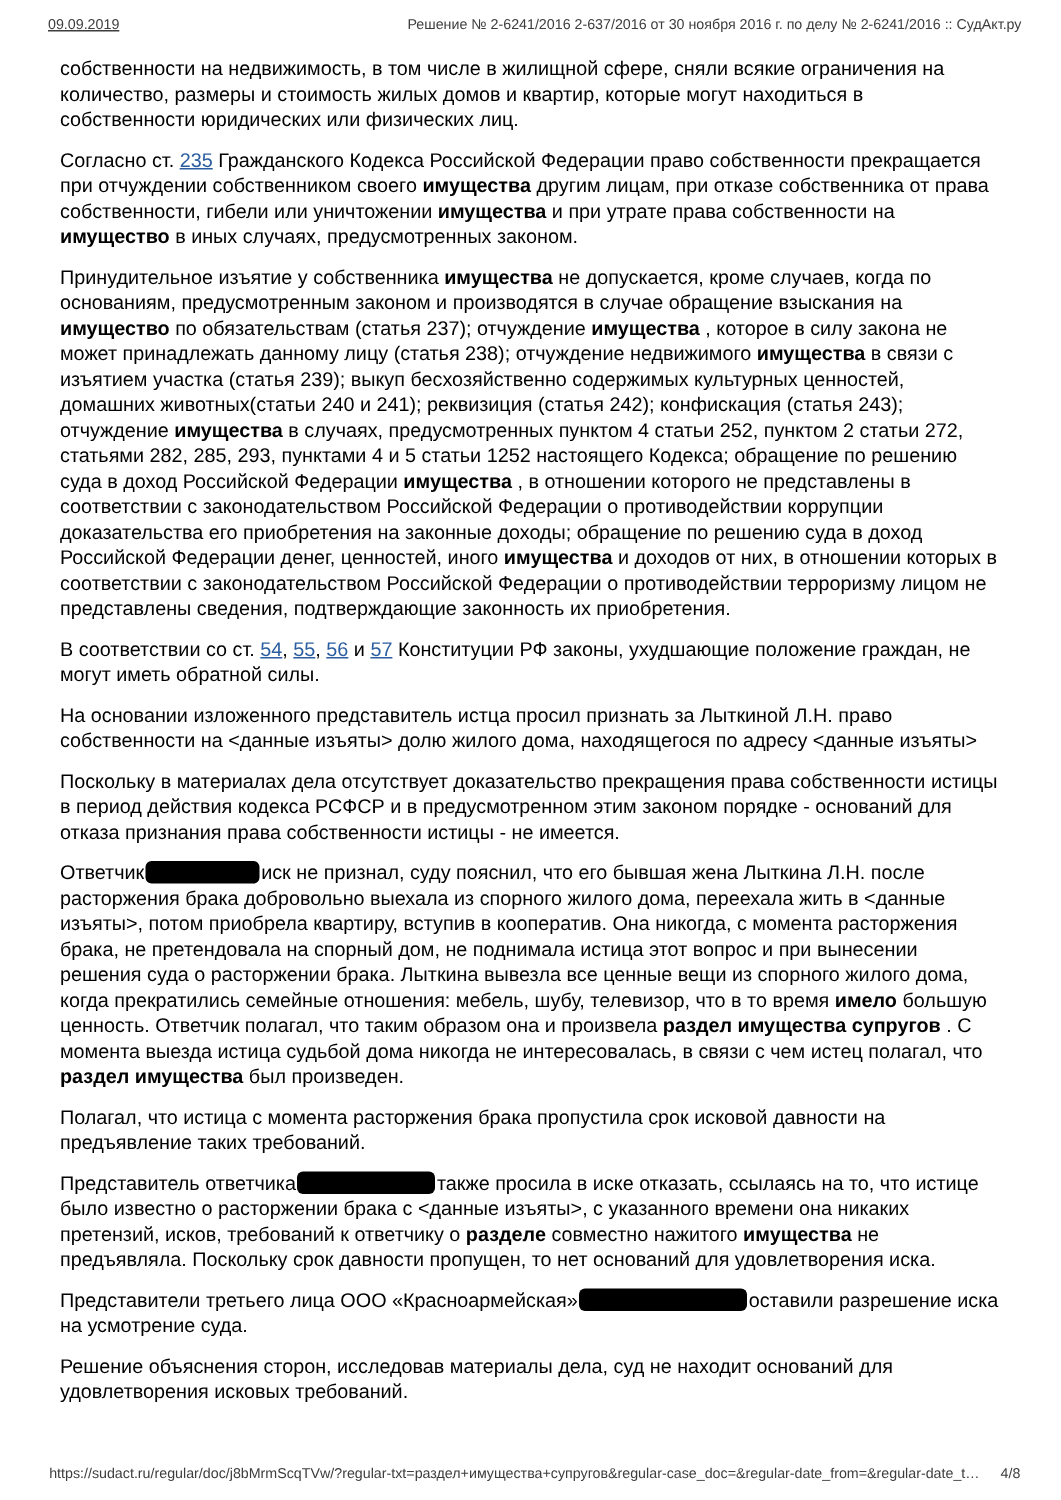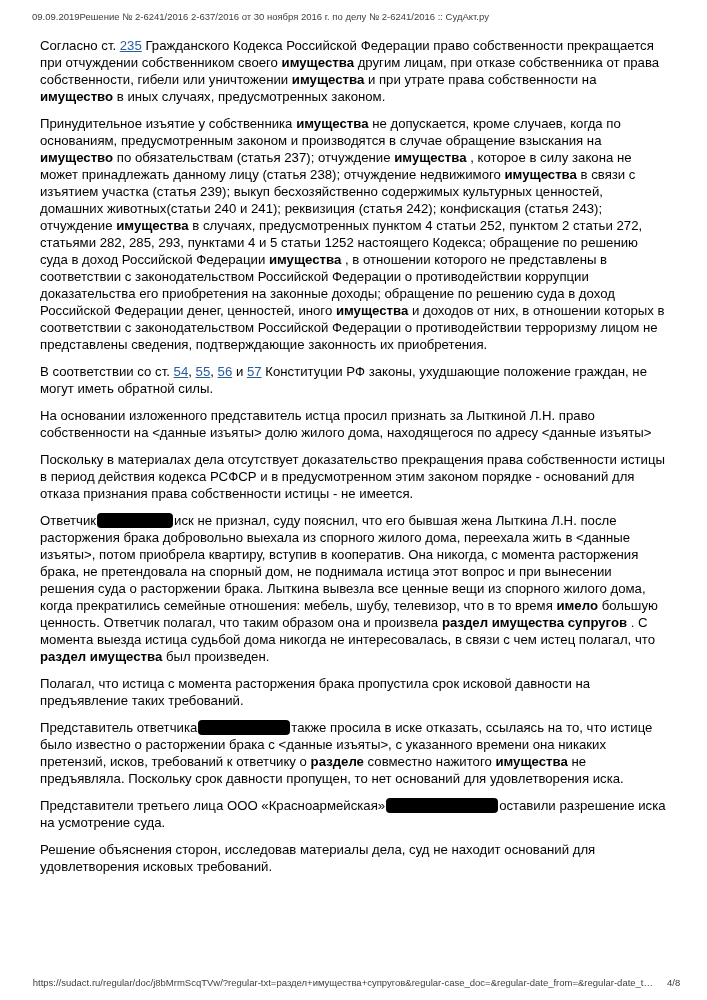--- a/index.html
+++ b/index.html
@@ -9,22 +9,22 @@
     color: #000000;
     font-family: "Liberation Sans", sans-serif;
     position: relative;
     overflow: hidden;
   }
   .print-header {
     position: absolute; top: 11px; left: 32px; right: 26px;
     display: flex; align-items: flex-start;
     font-size: 9.5px; color: #3d3d3d;
   }
-  .print-header .doc-date { white-space: nowrap; }
-  .print-header .doc-title { flex: 1; text-align: left; }
+  .print-header .doc-date { white-space: nowrap; text-decoration: underline; }
+  .print-header .doc-title { flex: 1; text-align: right; }
   .doc-main {
     position: absolute; top: 37px; left: 40px; width: 628px;
     font-size: 13.2px; line-height: 17px;
     text-align: left;
   }
   .doc-main p { margin: 0 0 10px 0; }
   .b { font-weight: bold; }
   a.art-link {
     color: #2a5d9f;
     text-decoration: underline;
@@ -50,20 +50,21 @@
 </style>
 </head>
 <body>
 
 <div class="print-header">
   <div class="doc-date">09.09.2019</div>
   <div class="doc-title">Решение № 2-6241/2016 2-637/2016 от 30 ноября 2016 г. по делу № 2-6241/2016 :: СудАкт.ру</div>
 </div>
 
 <div class="doc-main">
+    <p><span>собственности на недвижимость, в том числе в жилищной сфере, сняли всякие ограничения на количество, размеры и стоимость жилых домов и квартир, которые могут находиться в собственности юридических или физических лиц.</span></p>
     <p><span>Согласно ст. </span><a class="art-link" style="color: rgb(42, 93, 159);">235</a><span> Гражданского Кодекса Российской Федерации право собственности прекращается при отчуждении собственником своего </span><span class="b">имущества</span><span> другим лицам, при отказе собственника от права собственности, гибели или уничтожении </span><span class="b">имущества</span><span> и при утрате права собственности на </span><span class="b">имущество</span><span> в иных случаях, предусмотренных законом.</span></p>
     <p><span>Принудительное изъятие у собственника </span><span class="b">имущества</span><span> не допускается, кроме случаев, когда по основаниям, предусмотренным законом и производятся в случае обращение взыскания на </span><span class="b">имущество</span><span> по обязательствам (статья 237); отчуждение </span><span class="b">имущества</span><span> , которое в силу закона не может принадлежать данному лицу (статья 238); отчуждение недвижимого </span><span class="b">имущества</span><span> в связи с изъятием участка (статья 239); выкуп бесхозяйственно содержимых культурных ценностей, домашних животных(статьи 240 и 241); реквизиция (статья 242); конфискация (статья 243); отчуждение </span><span class="b">имущества</span><span> в случаях, предусмотренных пунктом 4 статьи 252, пунктом 2 статьи 272, статьями 282, 285, 293, пунктами 4 и 5 статьи 1252 настоящего Кодекса; обращение по решению суда в доход Российской Федерации </span><span class="b">имущества</span><span> , в отношении которого не представлены в соответствии с законодательством Российской Федерации о противодействии коррупции доказательства его приобретения на законные доходы; обращение по решению суда в доход Российской Федерации денег, ценностей, иного </span><span class="b">имущества</span><span> и доходов от них, в отношении которых в соответствии с законодательством Российской Федерации о противодействии терроризму лицом не представлены сведения, подтверждающие законность их приобретения.</span></p>
     <p><span>В соответствии со ст. </span><a class="art-link" style="color: rgb(42, 93, 159);">54</a><span>, </span><a class="art-link" style="color: rgb(42, 93, 159);">55</a><span>, </span><a class="art-link" style="color: rgb(42, 93, 159);">56</a><span> и </span><a class="art-link" style="color: rgb(42, 93, 159);">57</a><span> Конституции РФ законы, ухудшающие положение граждан, не могут иметь обратной силы.</span></p>
     <p><span>На основании изложенного представитель истца просил признать за Лыткиной Л.Н. право собственности на &lt;данные изъяты&gt; долю жилого дома, находящегося по адресу &lt;данные изъяты&gt;</span></p>
     <p><span>Поскольку в материалах дела отсутствует доказательство прекращения права собственности истицы в период действия кодекса РСФСР и в предусмотренном этим законом порядке - оснований для отказа признания права собственности истицы - не имеется.</span></p>
     <p><span>Ответчик</span><span class="redacted" style="width: 76px; background: rgb(0, 0, 0);"></span><span>иск не признал, суду пояснил, что его бывшая жена Лыткина Л.Н. после расторжения брака добровольно выехала из спорного жилого дома, переехала жить в &lt;данные изъяты&gt;, потом приобрела квартиру, вступив в кооператив. Она никогда, с момента расторжения брака, не претендовала на спорный дом, не поднимала истица этот вопрос и при вынесении решения суда о расторжении брака. Лыткина вывезла все ценные вещи из спорного жилого дома, когда прекратились семейные отношения: мебель, шубу, телевизор, что в то время </span><span class="b">имело</span><span> большую ценность. Ответчик полагал, что таким образом она и произвела </span><span class="b">раздел имущества супругов</span><span> . С момента выезда истица судьбой дома никогда не интересовалась, в связи с чем истец полагал, что </span><span class="b">раздел имущества</span><span> был произведен.</span></p>
     <p><span>Полагал, что истица с момента расторжения брака пропустила срок исковой давности на предъявление таких требований.</span></p>
     <p><span>Представитель ответчика</span><span class="redacted" style="width: 92px; background: rgb(0, 0, 0);"></span><span>также просила в иске отказать, ссылаясь на то, что истице было известно о расторжении брака с &lt;данные изъяты&gt;, с указанного времени она никаких претензий, исков, требований к ответчику о </span><span class="b">разделе</span><span> совместно нажитого </span><span class="b">имущества</span><span> не предъявляла. Поскольку срок давности пропущен, то нет оснований для удовлетворения иска.</span></p>
     <p><span>Представители третьего лица ООО «Красноармейская»</span><span class="redacted" style="width: 112px; background: rgb(0, 0, 0);"></span><span>оставили разрешение иска на усмотрение суда.</span></p>
     <p><span>Решение объяснения сторон, исследовав материалы дела, суд не находит оснований для удовлетворения исковых требований.</span></p>

